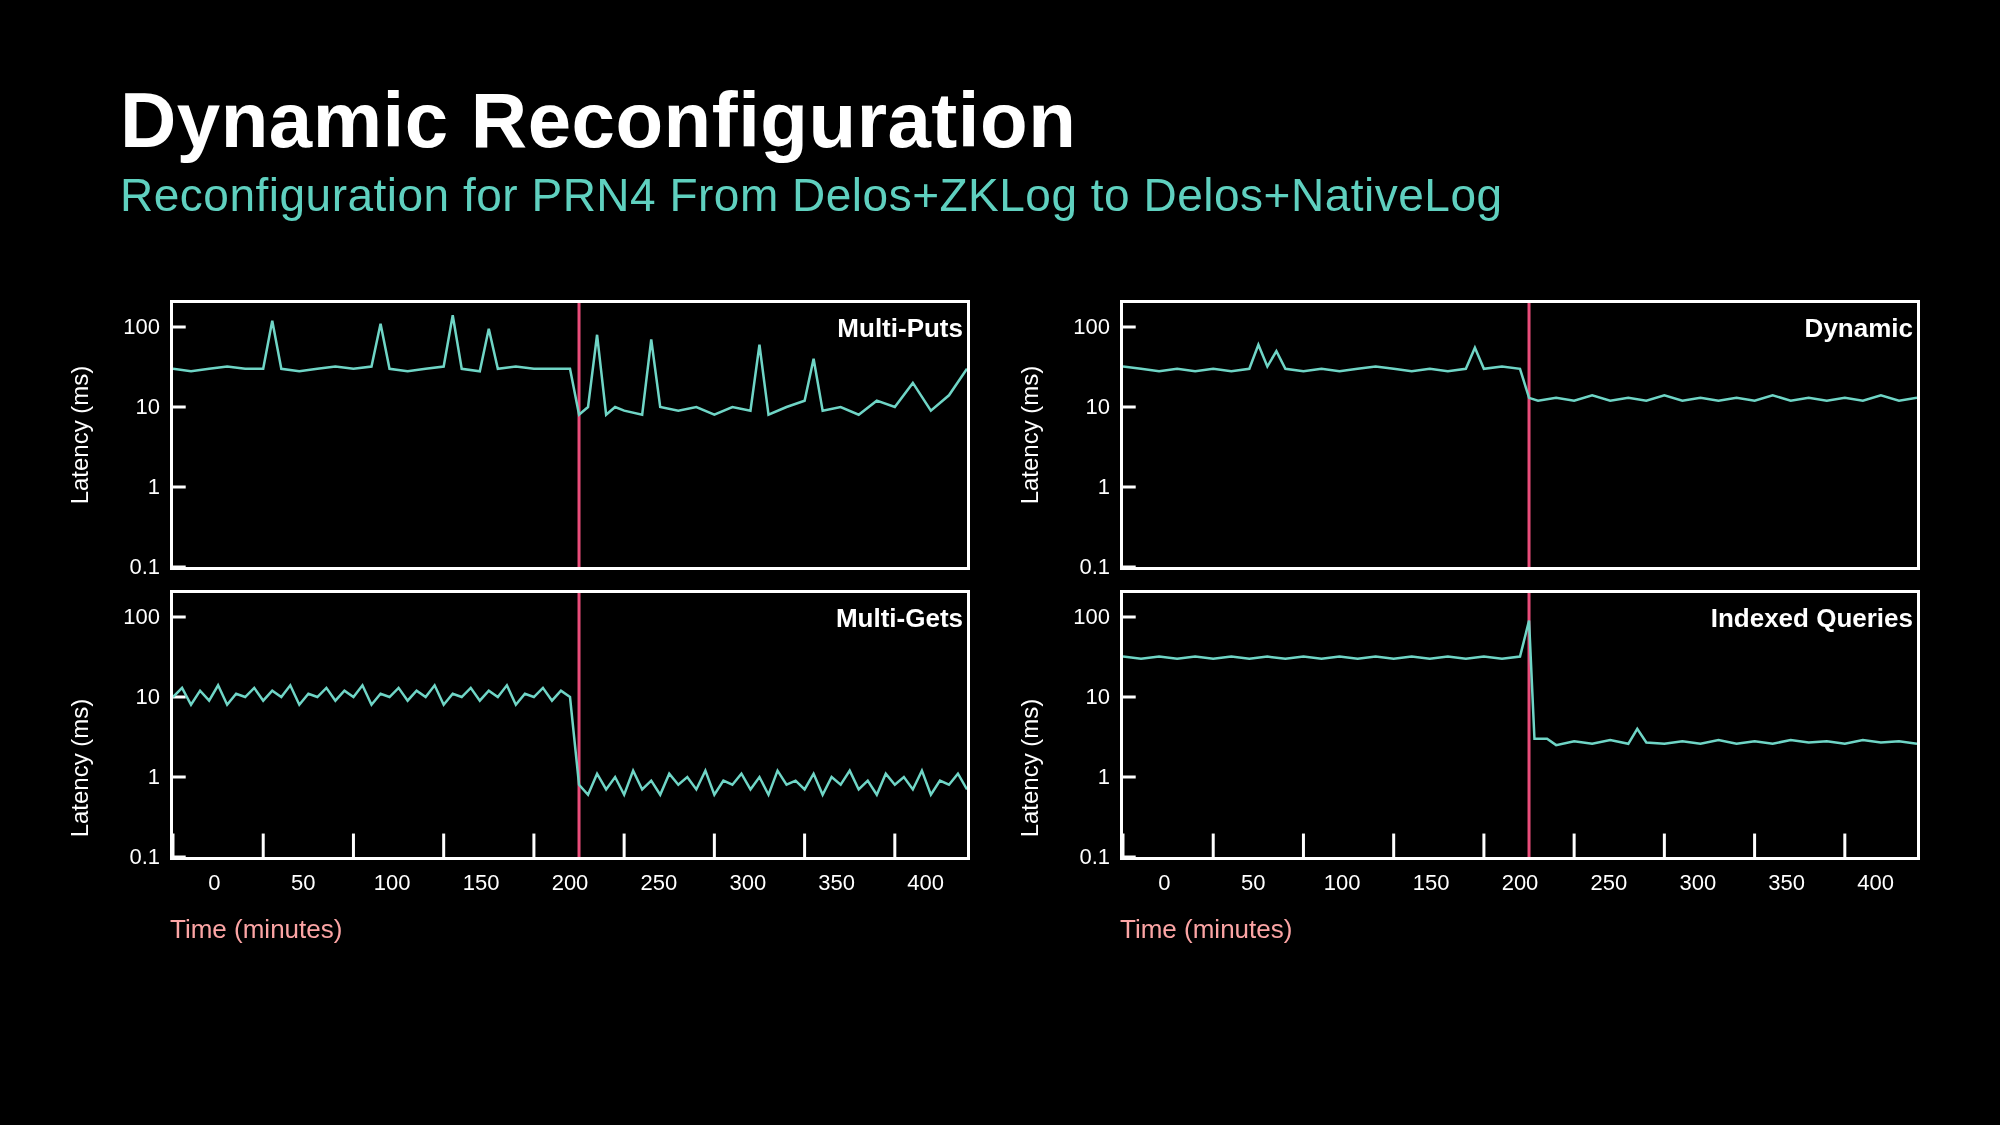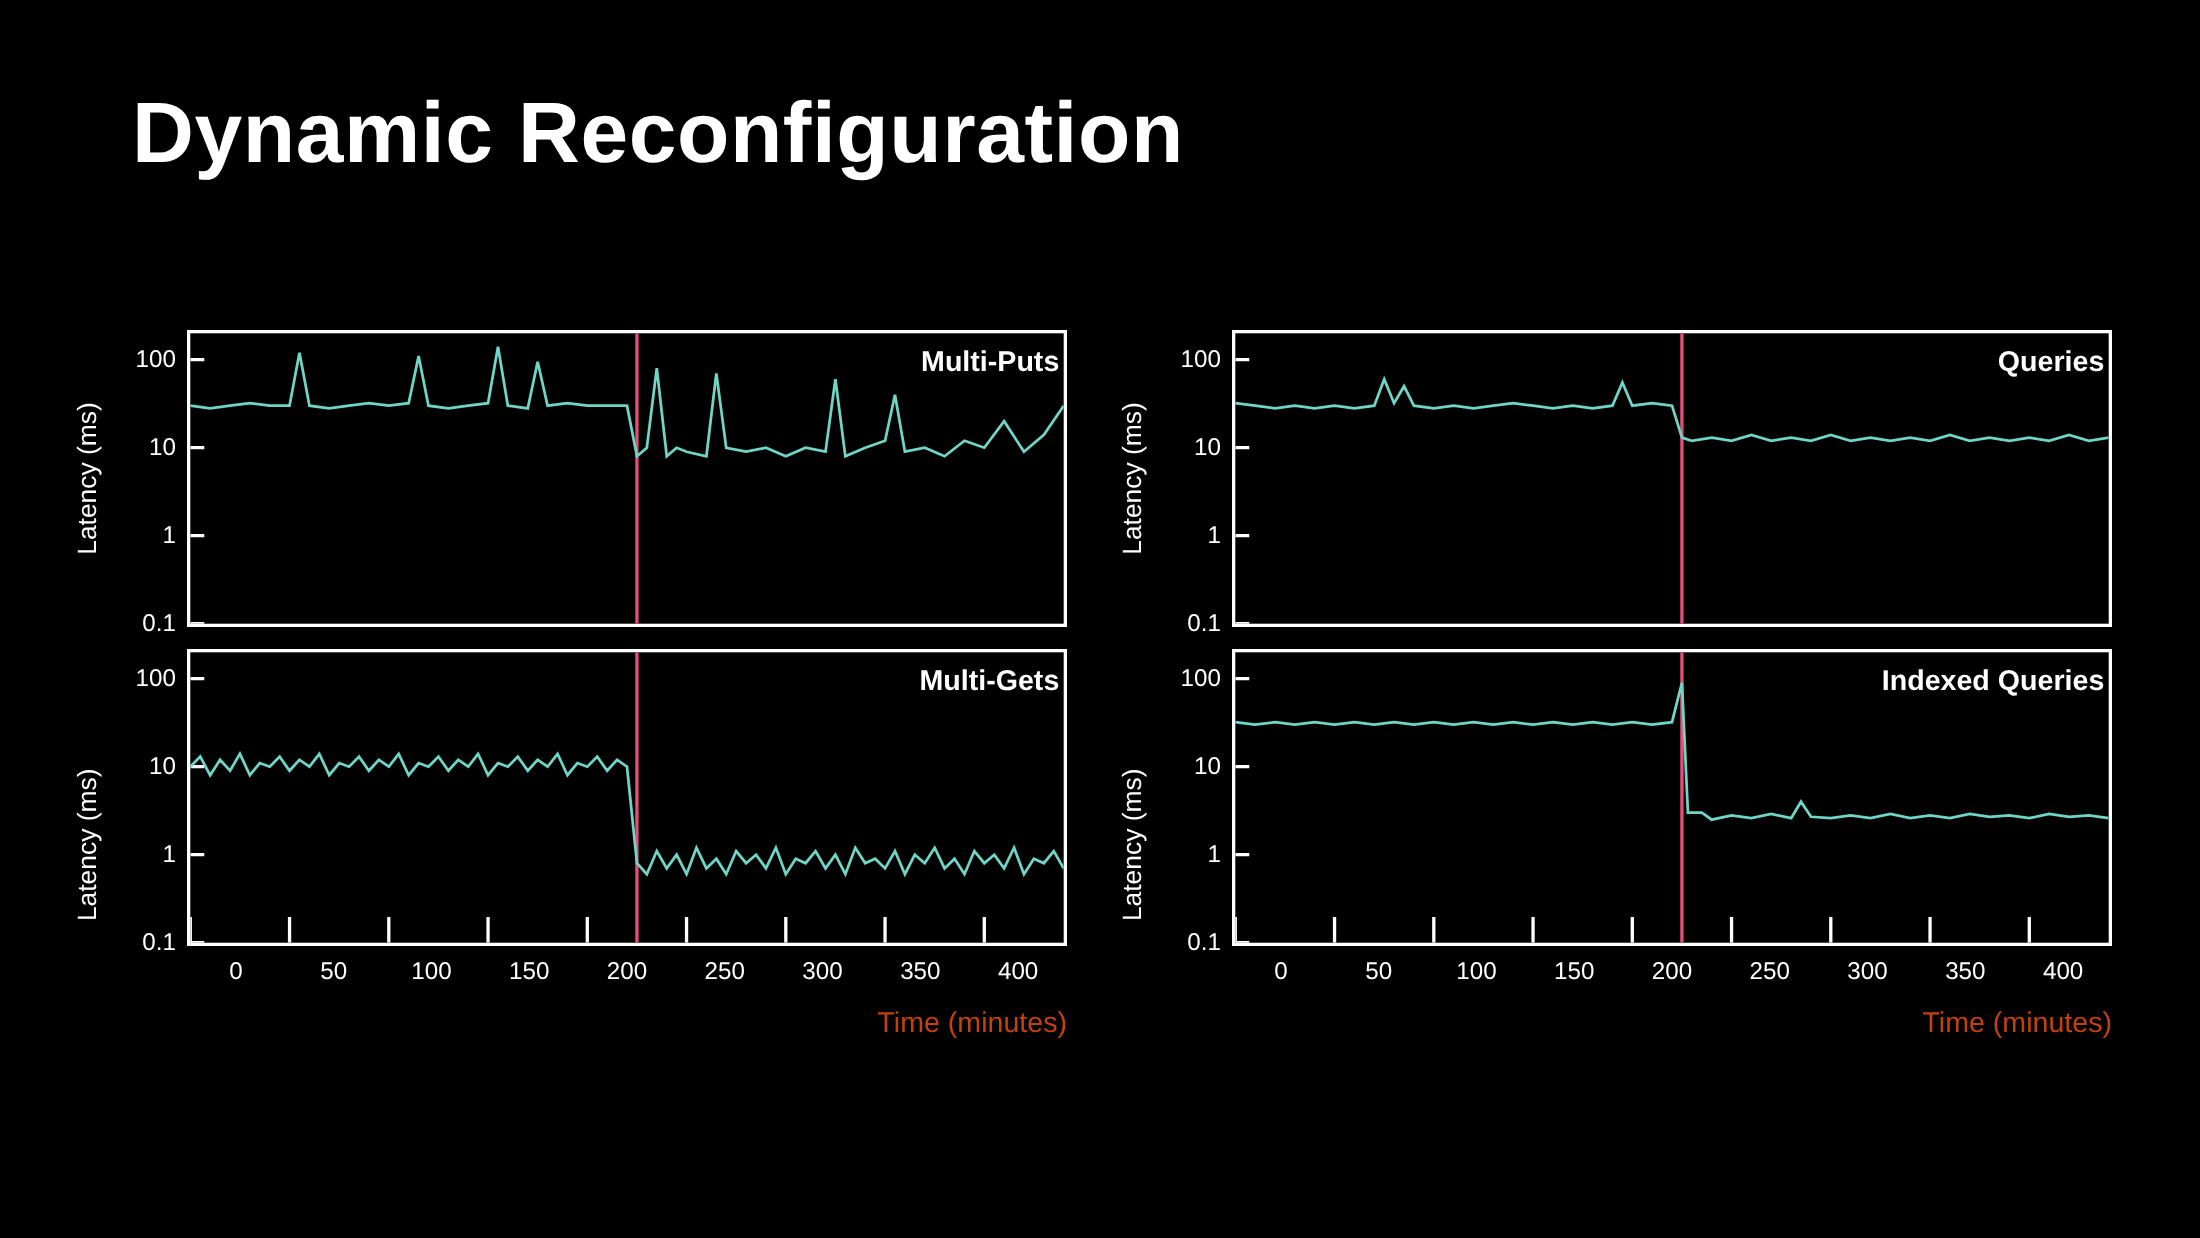--- a/index.html
+++ b/index.html
@@ -55,23 +55,23 @@
   .plot-wrap.bottom-row .x-ticks { display: flex; }
   .x-ticks {
     display: flex;
     justify-content: space-between;
     font-size: 22px;
     color: #fff;
     margin-top: 10px;
   }
   .x-ticks span { flex: 1; text-align: center; }
   .x-label-row {
-    text-align: right;
+    text-align: left;
     font-size: 26px;
-    color: #c2410c;
+    color: #fca5a5;
     margin-top: 18px;
   }
   .y-label {
     position: absolute;
     left: 0;
     top: 50%;
     transform: translateY(-50%) rotate(-90deg);
     transform-origin: center;
     font-size: 24px;
     color: #fff;
@@ -132,20 +132,21 @@
     position: absolute;
     right: 8px;
     transform: translateY(-50%);
   }
 </style>
 </head>
 <body>
 
 <div class="slide">
   <h1 class="title">Dynamic Reconfiguration</h1>
+  <h2 class="subtitle">Reconfiguration for PRN4 From Delos+ZKLog to Delos+NativeLog</h2>
 
   <div class="grid" id="grid">
       <div class="cell">
         <div class="plot-wrap">
           <div class="y-label"><span>Latency (ms)</span></div>
           <div class="plot">
             <div class="plot-title">Multi-Puts</div>
             <div class="y-tick-labels">
               <div style="top: 100%;">0.1</div>
               <div style="top: 69.697%;">1</div>
@@ -166,21 +167,21 @@
                 <path d="M0.0 67.3 L22.7 69.8 L45.5 67.3 L68.2 65.0 L90.9 67.3 L113.6 67.3 L125.0 18.1 L136.4 67.3 L159.1 69.8 L181.8 67.3 L204.5 65.0 L227.3 67.3 L250.0 65.0 L261.4 21.2 L272.7 67.3 L295.5 69.8 L318.2 67.3 L340.9 65.0 L352.3 12.6 L363.6 67.3 L386.4 69.8 L397.7 26.4 L409.1 67.3 L431.8 65.0 L454.5 67.3 L477.3 67.3 L500.0 67.3 L511.4 114.3 L522.7 106.4 L534.1 32.5 L545.5 114.3 L556.8 106.4 L568.2 110.1 L590.9 114.3 L602.3 37.2 L613.6 106.4 L636.4 110.1 L659.1 106.4 L681.8 114.3 L704.5 106.4 L727.3 110.1 L738.6 42.7 L750.0 114.3 L772.7 106.4 L795.5 99.9 L806.8 57.1 L818.2 110.1 L840.9 106.4 L863.6 114.3 L886.4 99.9 L909.1 106.4 L931.8 81.7 L954.5 110.1 L977.3 94.4 L1000.0 67.3 "></path>
               </g>
             </svg>
           </div>
         </div>
       </div>
       <div class="cell">
         <div class="plot-wrap">
           <div class="y-label"><span>Latency (ms)</span></div>
           <div class="plot">
-            <div class="plot-title">Queries</div>
+            <div class="plot-title">Dynamic</div>
             <div class="y-tick-labels">
               <div style="top: 100%;">0.1</div>
               <div style="top: 69.697%;">1</div>
               <div style="top: 39.3939%;">10</div>
               <div style="top: 9.09091%;">100</div>
             </div>
             <svg viewBox="0 0 1000 270" preserveAspectRatio="none">
               <g>
                 <line x1="0" x2="16" y1="270" y2="270" stroke="#fff" stroke-width="3" vector-effect="non-scaling-stroke"></line>
                 <line x1="0" x2="16" y1="188.1818181818182" y2="188.1818181818182" stroke="#fff" stroke-width="3" vector-effect="non-scaling-stroke"></line>

